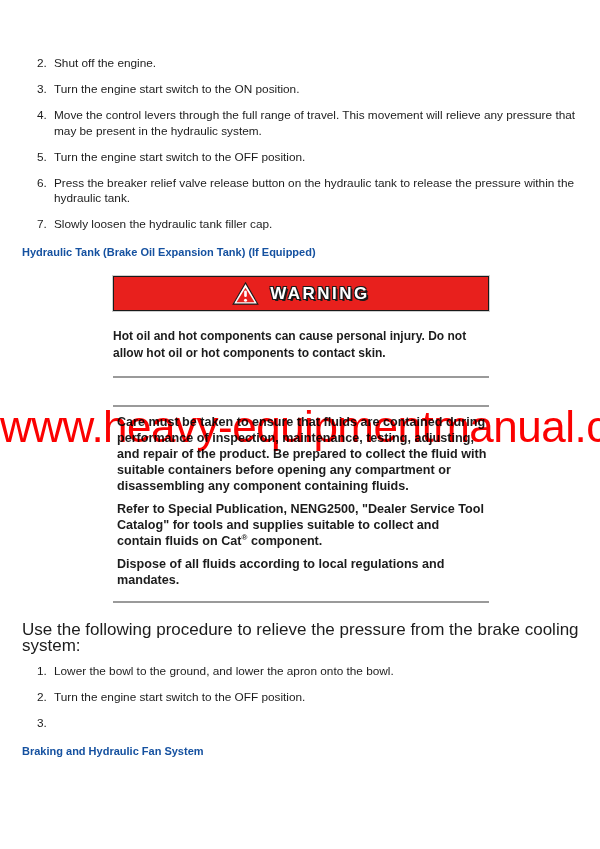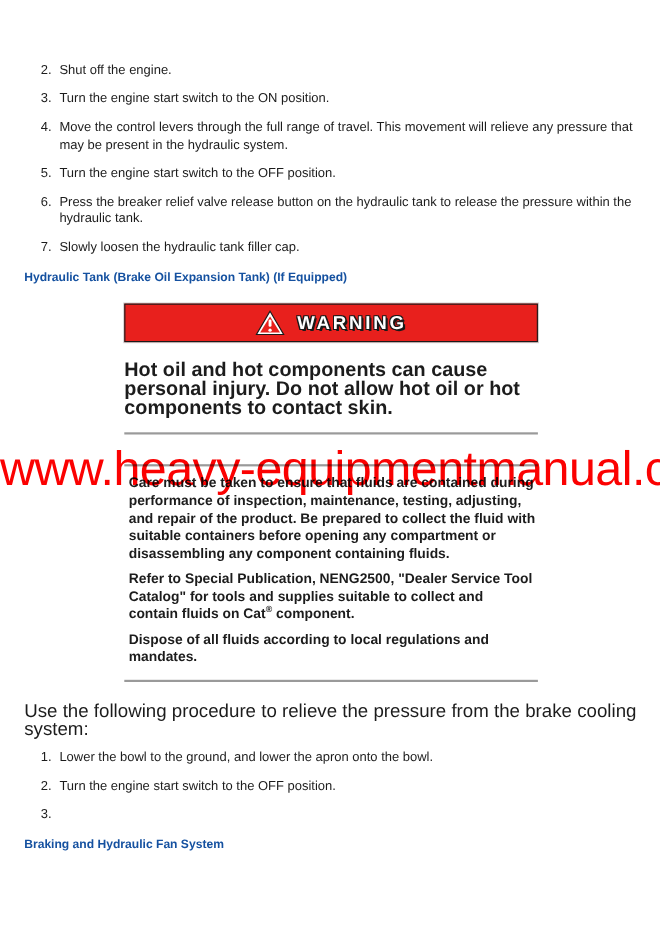--- a/index.html
+++ b/index.html
@@ -25,21 +25,21 @@
   .banner {
     height:33px; background:var(--warning_red,#e8201d);
     border:1px solid #1a1a1a; box-shadow:0 0 0 1px #cfcfcf;
     display:flex; align-items:center; justify-content:center; gap:11px;
   }
   .wlabel {
     color:#ffffff; font-weight:bold; font-size:17px; letter-spacing:2.5px;
     text-shadow:1px 1px 0 #1a1a1a,-1px -1px 0 #1a1a1a,1px -1px 0 #1a1a1a,-1px 1px 0 #1a1a1a,2px 2px 0 #1a1a1a;
   }
   .tri { display:flex; }
-  .wtext { margin:17px 0 0 0; font-size:18px; font-weight:bold; line-height:17px; }
+  .wtext { margin:17px 0 0 0; font-size:12px; font-weight:bold; line-height:17px; }
   .rule { height:2px; background:#9a9a9a; }
   .rule1 { margin-top:14px; }
   .rule2 { margin-top:27px; }
   .rule3 { margin-top:13px; }
   .ntitle { margin-top:5px; text-align:center; font-weight:bold; font-size:13.5px; line-height:16px; }
   .np { margin:7px 0 0 4px; font-size:12.6px; font-weight:bold; line-height:16px; width:370px; }
   .np.first { }
   .np sup { font-size:8px; vertical-align:super; line-height:0; }
 
   

